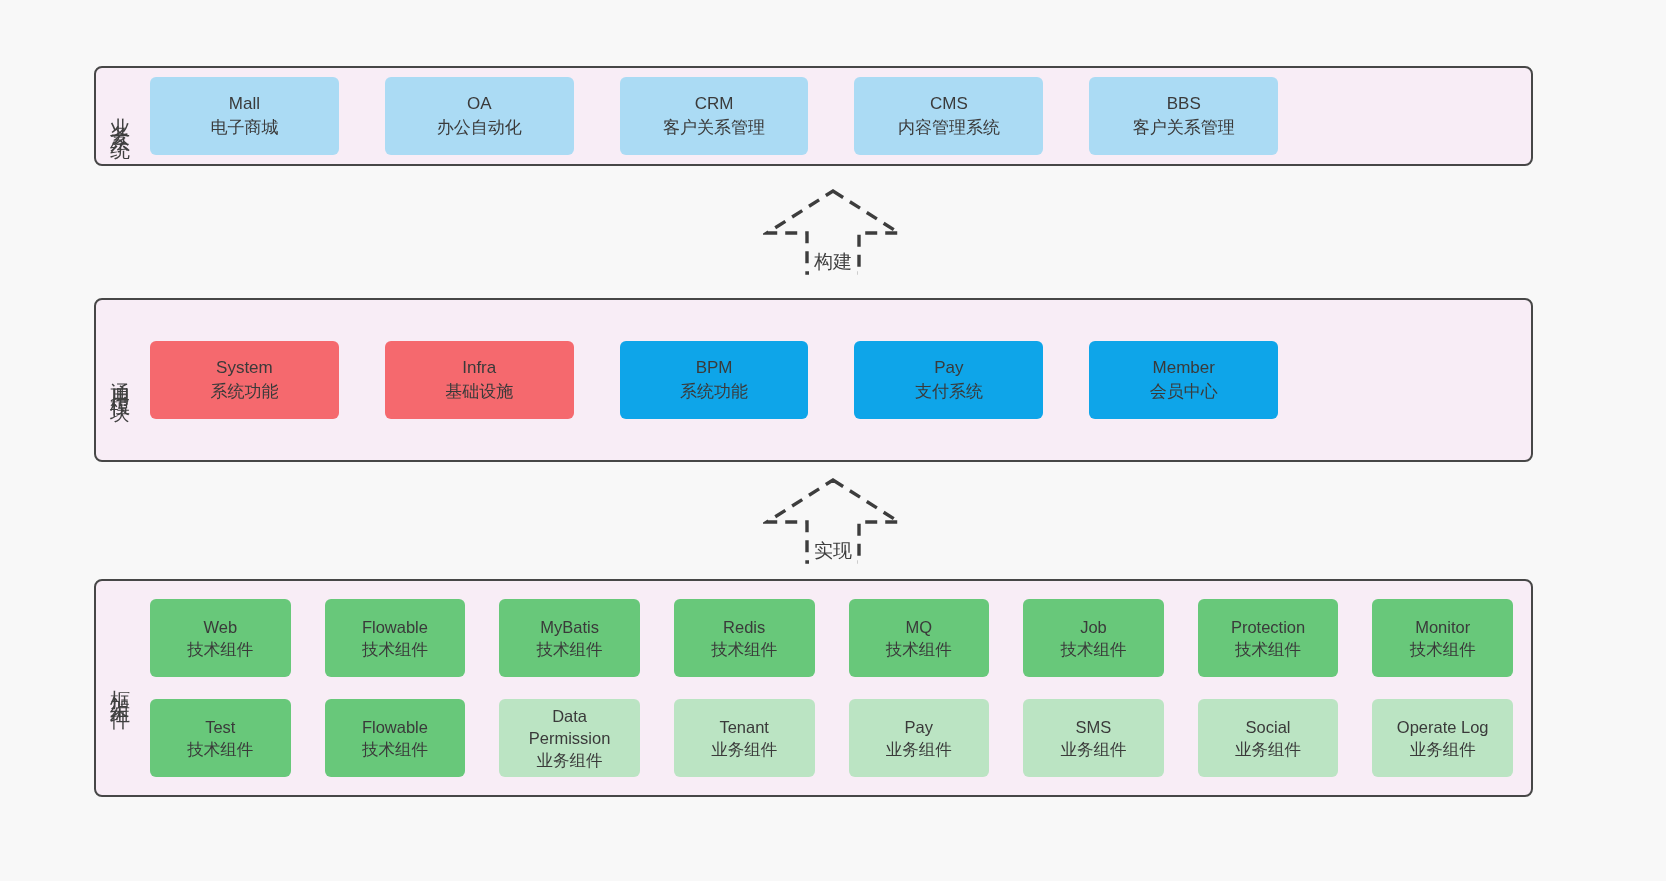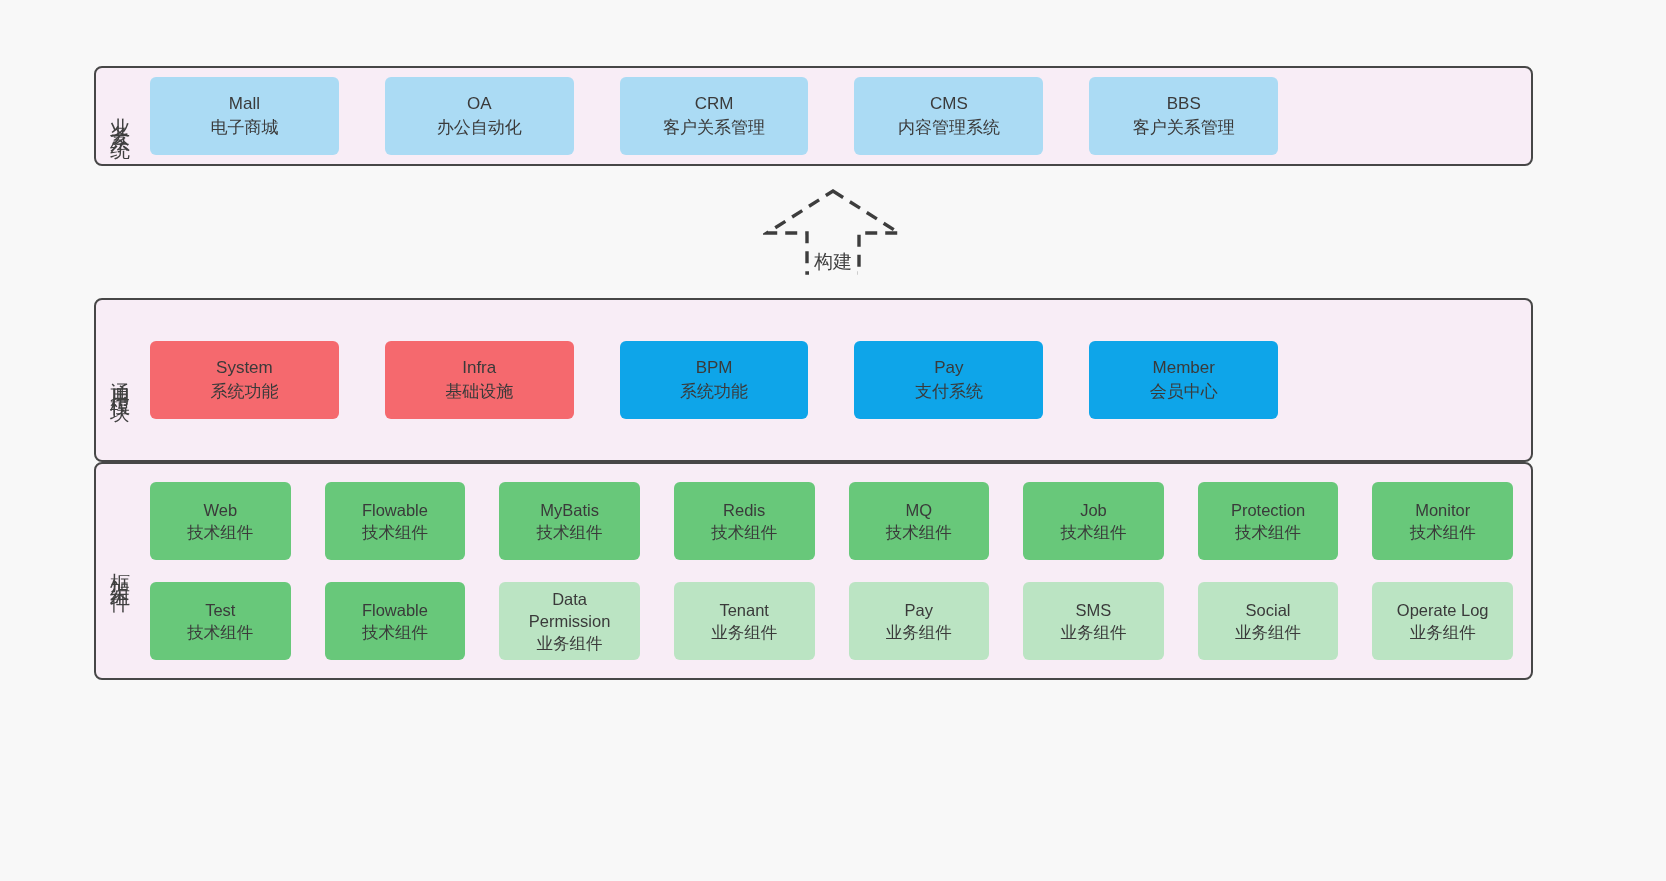--- a/index.html
+++ b/index.html
@@ -156,20 +156,28 @@
         <span>Pay</span>
         <span>支付系统</span>
       </div>
       <div class="box pink">
         <span>Member</span>
         <span>会员中心</span>
       </div>
     </div>
   </section>
 
+  <div class="arrow-row g2">
+    <div class="block-arrow">
+      <svg width="140" height="88" viewBox="0 0 140 88">
+        <path d="M70 3 L136 45 L96 45 L96 85 L44 85 L44 45 L4 45 Z" fill="none" stroke="#3d3d3d" stroke-width="3.4" stroke-dasharray="12 8" stroke-linejoin="miter"></path>
+      </svg>
+      <span class="arrow-label">实现</span>
+    </div>
+  </div>
 
   <section class="band bottom">
     <div class="sticky s-bottom">
       <span class="fold"></span>
       <span class="v-text">内置组件</span>
     </div>
     <div class="v-label">框架组件</div>
     <div class="grid cols8">
       <div class="box green">
         <span>Web</span>

